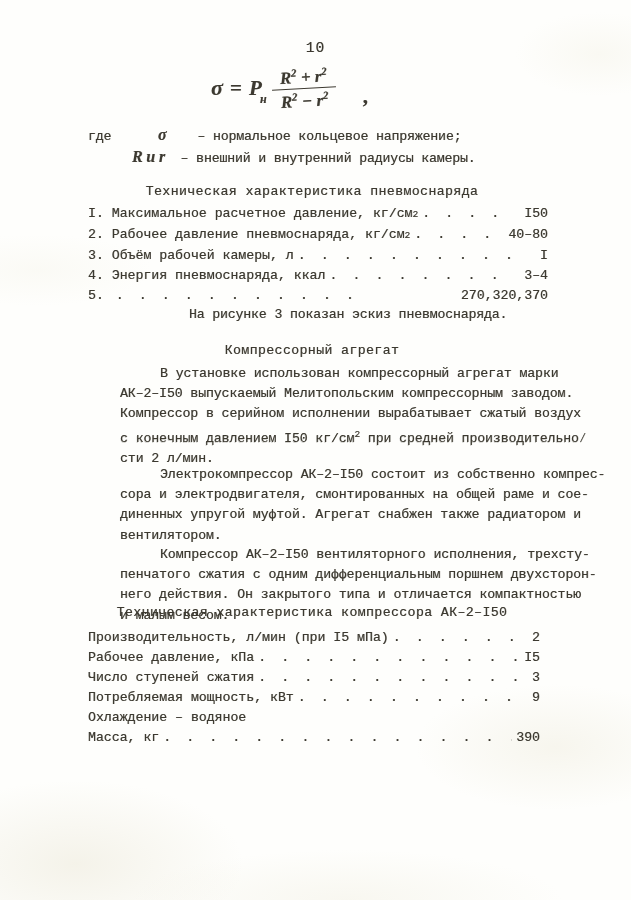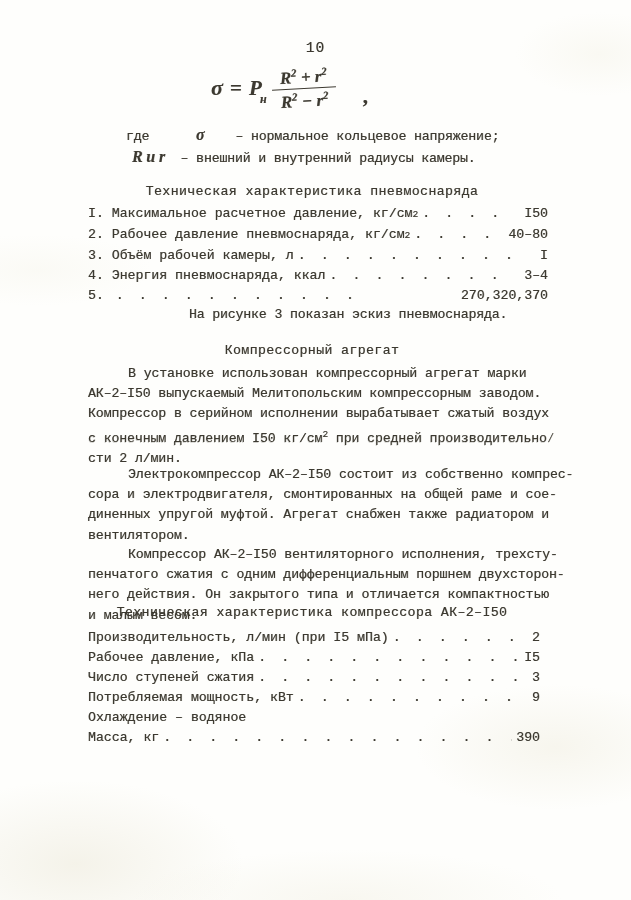--- a/index.html
+++ b/index.html
@@ -102,21 +102,21 @@
 
   
   .tline {
     position: absolute;
     font-size: 13.2px;
     line-height: 15px;
     letter-spacing: -0.15px;
     white-space: pre;
   }
 
-  .where-label { left: 88px; margin-left: 38px; }
+  .where-label { left: 88px; }
   .where-sym {
     font-family: "Liberation Serif", "DejaVu Serif", serif;
     font-style: italic;
     font-weight: bold;
     font-size: 16px;
   }
 
   
   .spec-list {
     position: absolute;
@@ -145,21 +145,21 @@
 
   
   .para {
     position: absolute;
     left: 88px;
     width: 452px;
     font-size: 13.2px;
     line-height: 20.2px;
     letter-spacing: -0.1px;
   }
-  .para .pline { white-space: pre; display: block; }
+  .para .pline { white-space: pre; display: block; margin-left: 32px; }
   .para .indent { padding-left: 40px; }
 
   .heading {
     position: absolute;
     left: 0;
     width: 624px;
     text-align: center;
     font-size: 13.2px;
     letter-spacing: 0.4px;
   }

